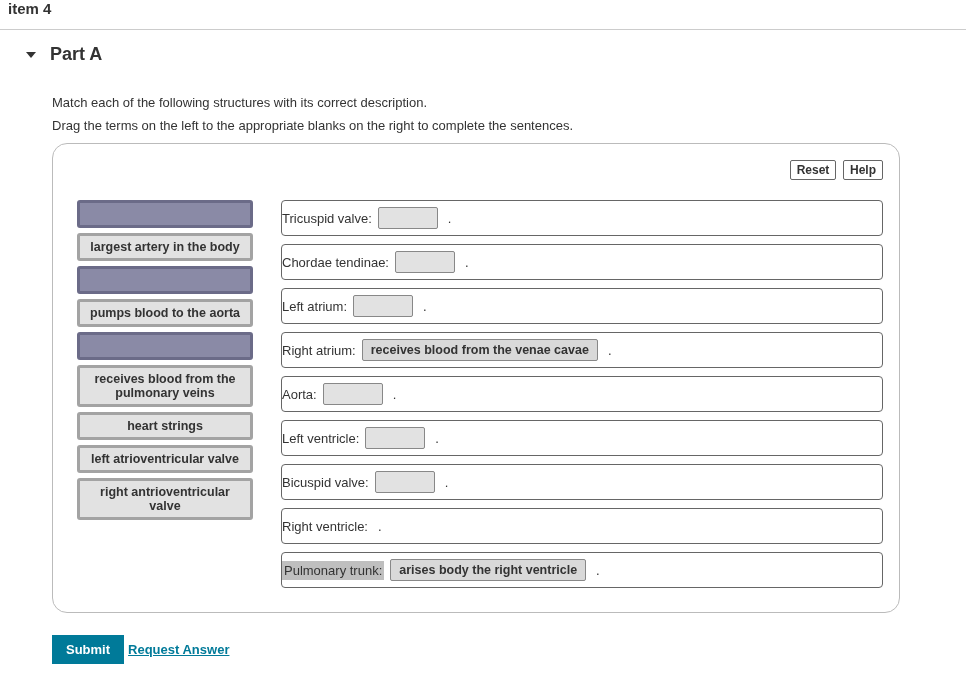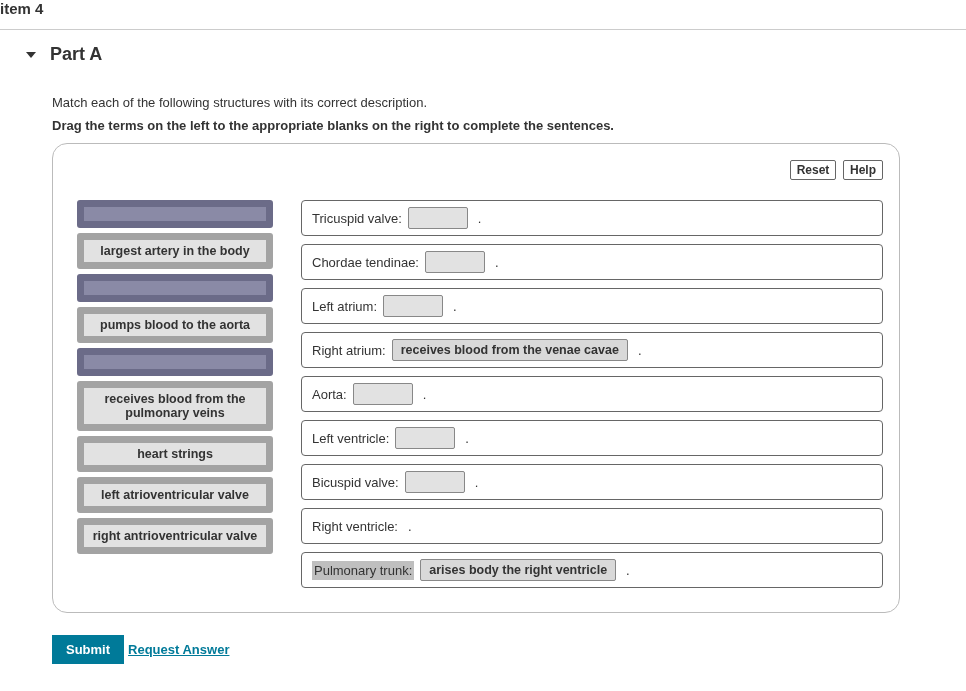--- a/index.html
+++ b/index.html
@@ -4,21 +4,21 @@
 <style>
   * { box-sizing: border-box; }
   body {
     margin: 0;
     font-family: Arial, Helvetica, sans-serif;
     font-size: 13px;
     color: #333;
     background: #fff;
   }
   .page-header {
-    padding: 0 0 8px 0;
+    padding: 0 0 8px 8px;
     font-weight: bold;
     color: #333;
     font-size: 15px;
   }
   .part-container {
     border-top: 1px solid #ccc;
     margin-top: 4px;
     padding-top: 14px;
   }
   .part-header {
@@ -29,21 +29,21 @@
   .part-caret {
     width: 0; height: 0;
     border-left: 5px solid transparent;
     border-right: 5px solid transparent;
     border-top: 6px solid #333;
     margin-right: 14px;
   }
   .part-title { font-weight: bold; font-size: 18px; }
   .part-body { padding: 30px 0 0 52px; width: 900px; }
   .prompt-text { margin-bottom: 8px; font-size: 13px; color:#333; }
-  .instr { font-weight: bold; font-size: 13px; margin-bottom: 10px; }
+  .instr { font-weight: normal; font-size: 13px; margin-bottom: 10px; }
   .arena {
     border: 1px solid #bbb;
     border-radius: 15px;
     padding: 16px 16px 24px 16px;
     position: relative;
   }
   .arena-buttons {
     text-align: right;
     margin-bottom: 20px;
   }
@@ -63,23 +63,23 @@
     gap: 28px;
     align-items: flex-start;
   }
   .terms-col {
     display: flex;
     flex-direction: column;
     gap: 5px;
     padding-left: 8px;
   }
   .term {
-    width: 196px;
+    width: 176px;
     min-height: 28px;
-    border: 7px solid #a3a3a3;
+    border: 3px solid #a3a3a3;
     border-radius: 3px;
     background: #e2e2e2;
     display: flex;
     align-items: center;
     justify-content: center;
     text-align: center;
     font-size: 12.5px;
     font-weight: bold;
     padding: 4px 4px;
     cursor: grab;
@@ -91,21 +91,21 @@
   }
   .sent-col {
     display: flex;
     flex-direction: column;
     gap: 8px;
     flex: 1;
   }
   .sentence {
     border: 1px solid #666;
     border-radius: 4px;
-    padding: 6px 10px;
+    padding: 6px 0;
     display: flex;
     align-items: center;
     gap: 6px;
     font-size: 13px;
     min-height: 36px;
   }
   .sentence.selected .label-text { background: #bfbfbf; padding:2px 2px; }
   .blank {
     display: inline-block;
     min-width: 60px;

